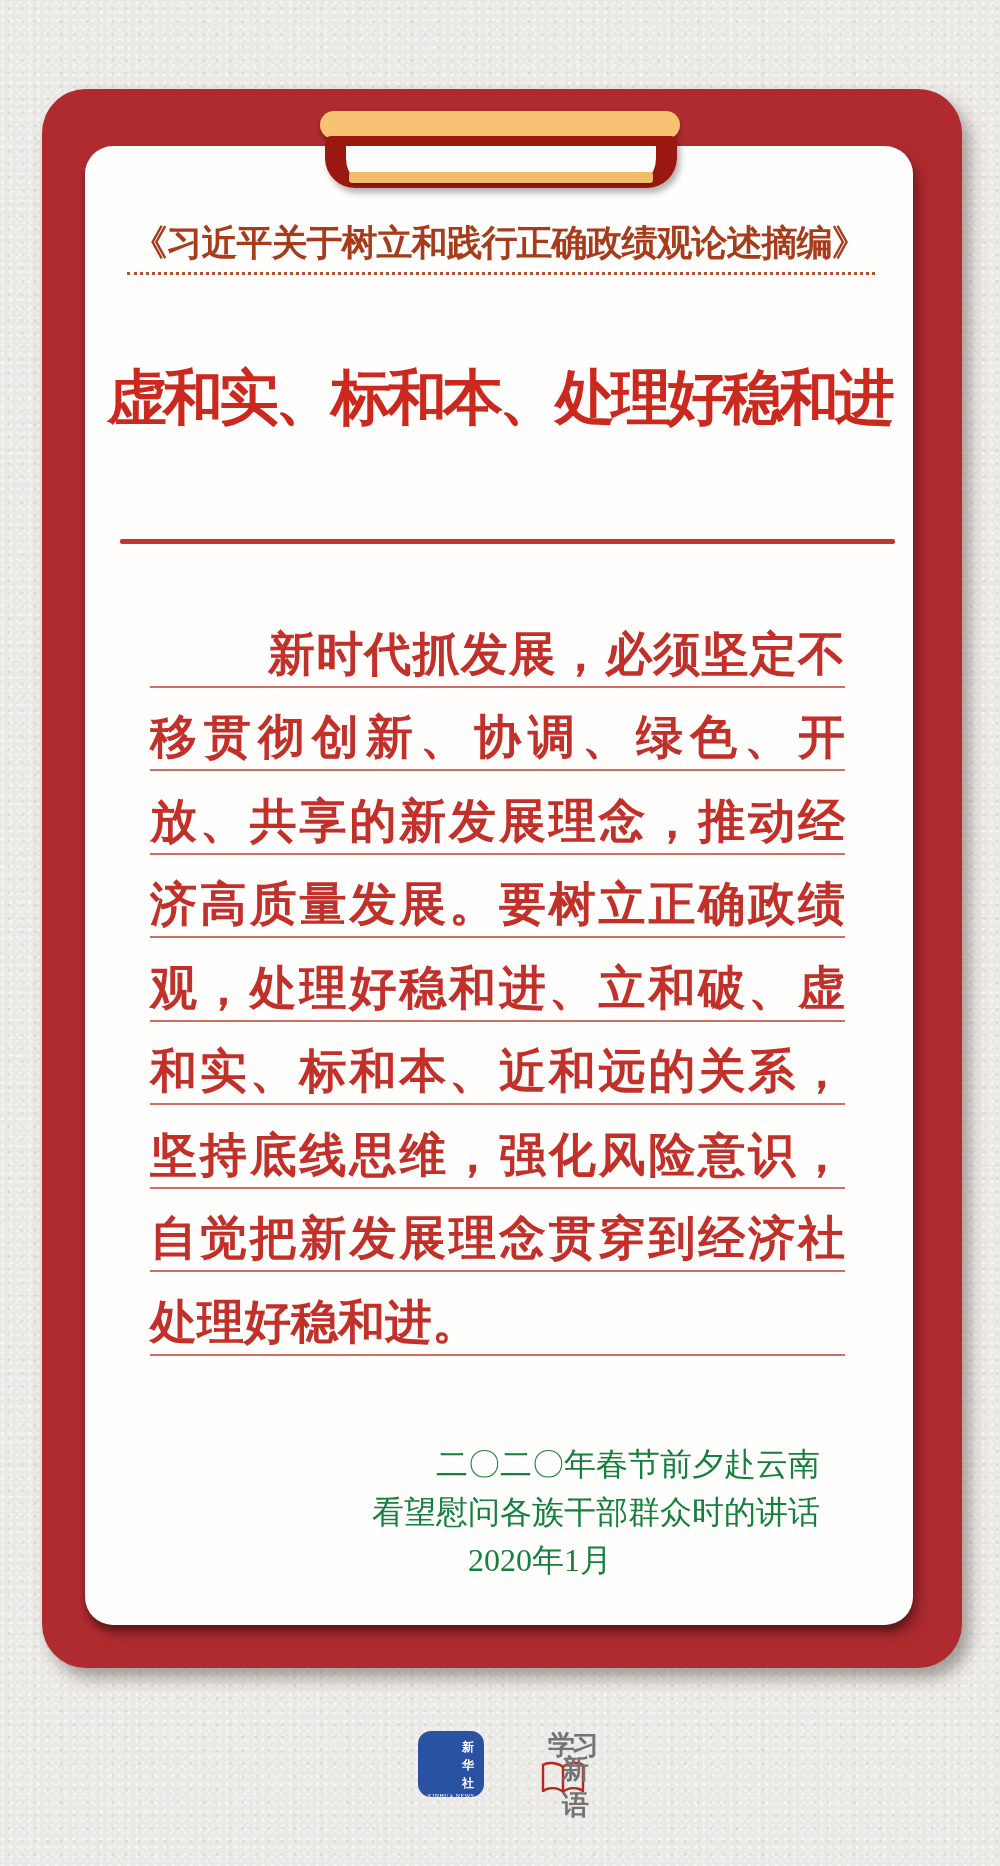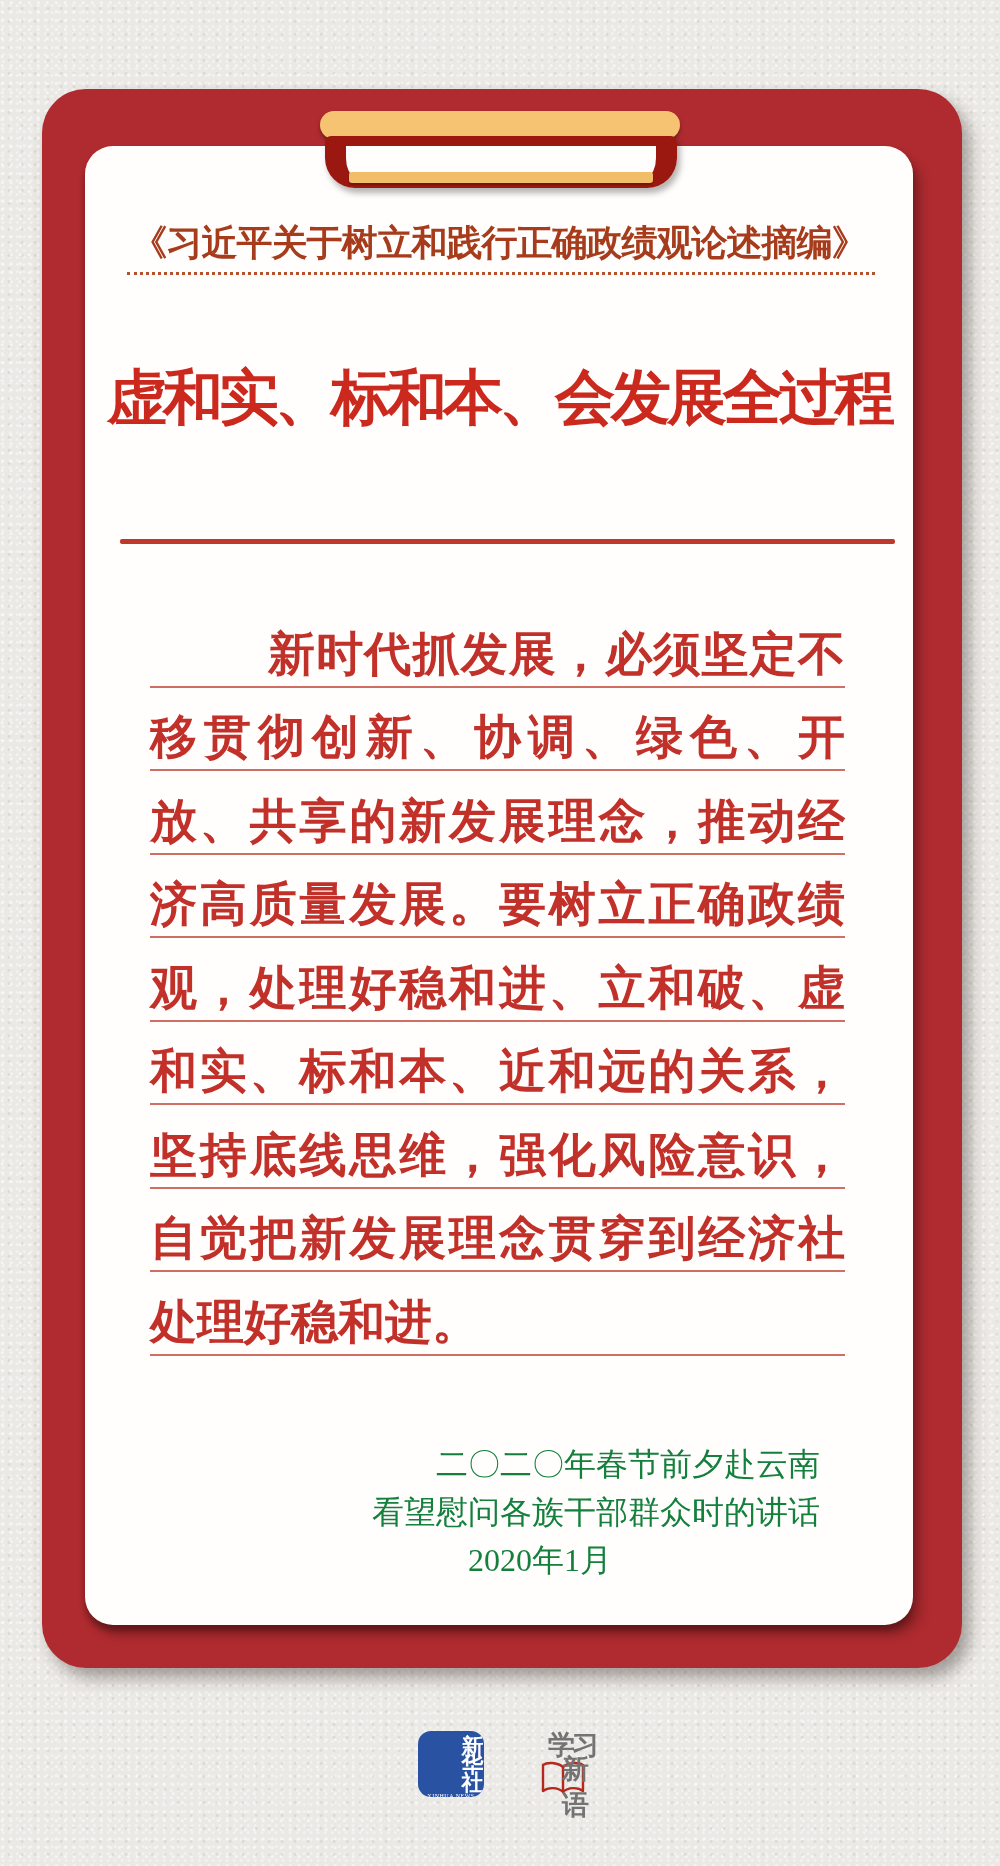--- a/index.html
+++ b/index.html
@@ -90,21 +90,21 @@
   }
   .attribution .date{text-align:center;}
 
   
   .xinhua-tile{
     position:absolute;left:418px;top:1731px;width:66px;height:66px;
     background:#2a52a2;border-radius:13px;
     display:flex;flex-direction:column;align-items:center;
     color:#fff;overflow:hidden;
   }
-  .xinhua-name{font-size:22px;font-weight:bold;letter-spacing:1px;margin-top:7px;line-height:18px;margin-left:44px;}
+  .xinhua-name{font-size:12px;font-weight:bold;letter-spacing:1px;margin-top:7px;line-height:18px;margin-left:44px;}
   .xinhua-sub{font-size:6px;letter-spacing:.5px;font-family:"Liberation Serif",serif;line-height:8px;}
   .xinhua-net{margin-top:1px;}
 
   .seal{
     position:absolute;left:540px;top:1731px;width:68px;height:66px;
     color:#737373;font-weight:900;text-decoration:underline;
   }
   .seal .w1{position:absolute;left:8px;top:-4px;font-size:27px;letter-spacing:-3px;}
   .seal .w2{position:absolute;left:22px;top:20px;font-size:27px;letter-spacing:-3px;}
   .seal svg{position:absolute;left:0;top:28px;}
@@ -118,21 +118,21 @@
   <div class="card"></div>
 
   <div class="clip-gold"></div>
   <div class="clip-frame"></div>
   <div class="clip-bar"></div>
 
   <div class="book-title">《习近平关于树立和践行正确政绩观论述摘编》</div>
   <div class="dotted-rule"></div>
 
   <div class="heading">
-    <div>虚和实、标和本、会发展全过程</div>
+    <div>虚和实、标和本、处理好稳和进</div>
   </div>
   <div class="heading-rule"></div>
 
   <div class="body-lines" id="body-lines">
       <div class="body-line justify indent">
         <span>新</span>
         <span>时</span>
         <span>代</span>
         <span>抓</span>
         <span>发</span>

